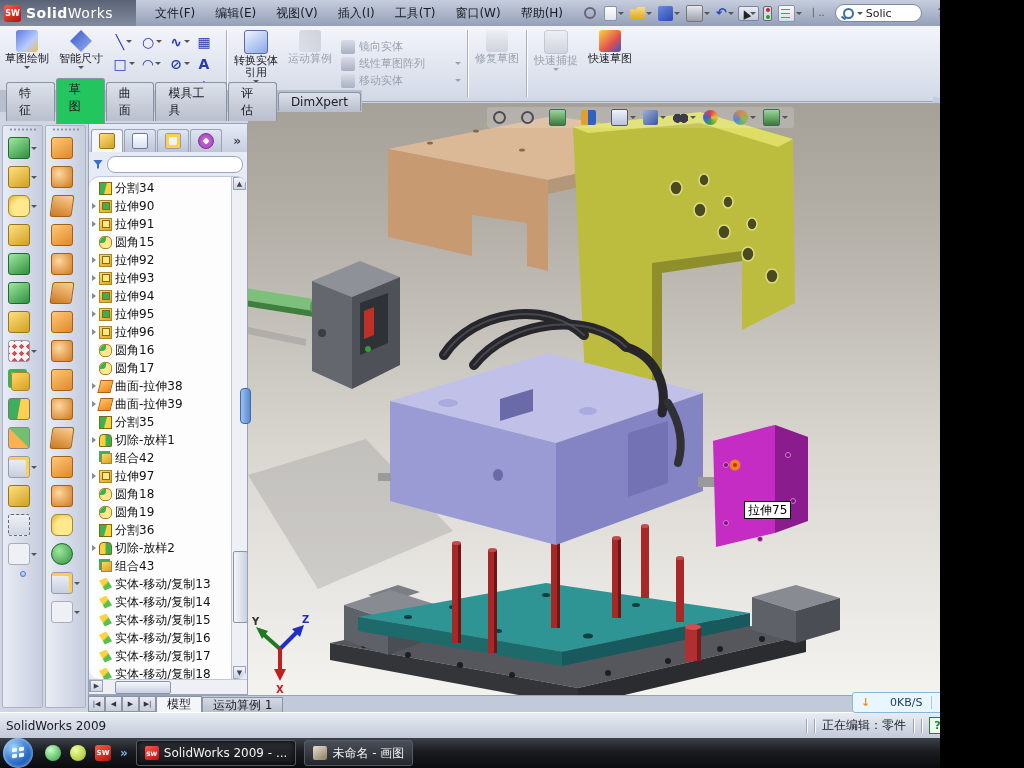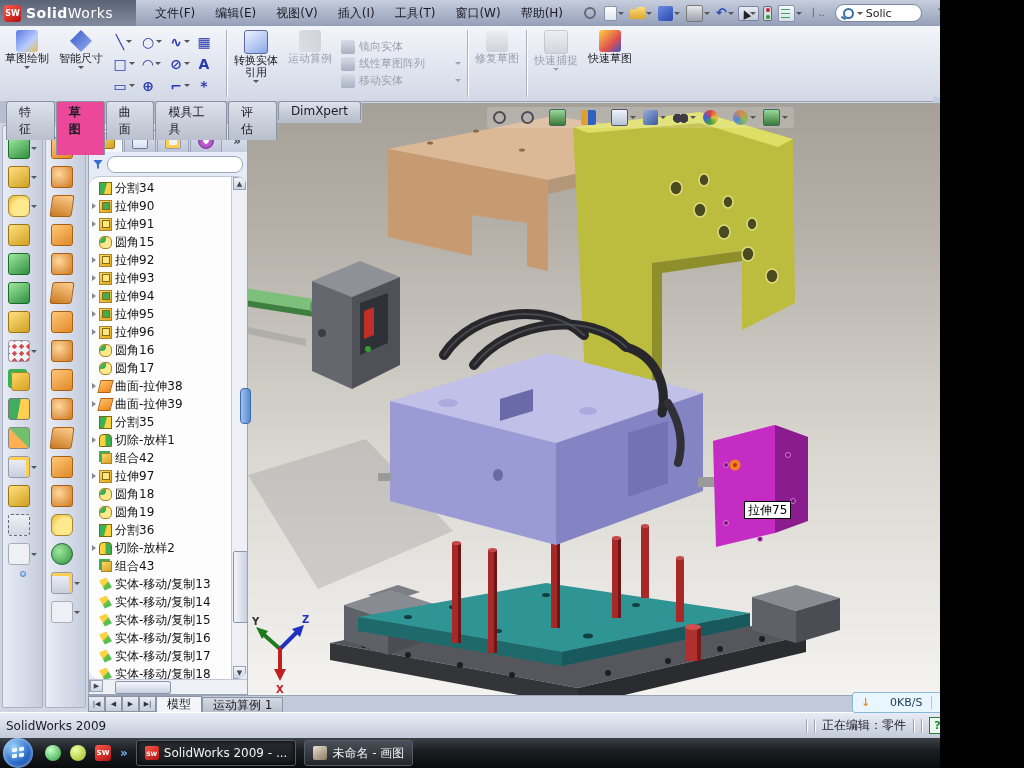--- a/index.html
+++ b/index.html
@@ -65,24 +65,24 @@
   .vr{width:1px;background:#aab0c2;box-shadow:1px 0 0 #fff;margin:4px 2px;}
   #entgrid{display:grid;grid-template-columns:repeat(4,28px);grid-auto-rows:22px;align-content:center;padding:0 2px;}
   .ent{display:flex;align-items:center;justify-content:center;gap:2px;color:#2838b0;font-size:14px;font-weight:bold;}
   #stack3{display:flex;flex-direction:column;justify-content:center;gap:2px;padding:0 4px;}
   .srow{display:flex;align-items:center;gap:4px;font-size:11px;width:120px;}
   .sico{width:14px;height:14px;border-radius:2px;background:linear-gradient(#d8dce8,#a8b0c2);flex:none;}
   .srow .dd{margin-left:auto;}
   #watermark{position:absolute;right:8px;top:18px;font-size:68px;font-style:italic;font-weight:bold;
     color:#c2cedf;letter-spacing:-6px;}
   
-  #tabstrip{position:absolute;left:0;top:101px;width:362px;height:22px;background:#b7becd;display:flex;align-items:flex-start;padding-left:6px;box-sizing:border-box;z-index:5;}
+  #tabstrip{position:absolute;left:0;top:90px;width:362px;height:22px;background:#b7becd;display:flex;align-items:center;padding-left:6px;box-sizing:border-box;z-index:5;}
   .rtab{padding:2px 12px;margin-right:1px;border:1px solid #8a92a5;border-bottom:none;border-radius:3px 3px 0 0;
     background:linear-gradient(#dde1ea,#b9bfcc);font-size:12px;}
-  .rtab.active{background:#ec4899;font-weight:bold;padding-bottom:17px;}
+  .rtab.active{background:#22c55e;font-weight:normal;padding-bottom:9px;}
   
   #lefttools{position:absolute;left:0;top:123px;width:88px;height:587px;background:#cfd5e3;display:flex;gap:2px;padding:2px;box-sizing:border-box;}
   .vtool{width:40px;background:linear-gradient(90deg,#e8ecf5,#c6cddd);border:1px solid #aab2c4;border-radius:2px;
     display:flex;flex-direction:column;align-items:center;padding-top:2px;gap:6px;}
   .grip{width:28px;height:3px;background-image:radial-gradient(circle,#8a93a8 1px,transparent 1.2px);background-size:4px 3px;}
   .lti{display:flex;align-items:center;gap:1px;}
   .tbi{width:20px;height:20px;border-radius:3px;}
   .cg{background:linear-gradient(145deg,#9fe89f,#2f8f3f);border:1px solid #1d6a2d;}
   .cy{background:linear-gradient(145deg,#ffe080,#d0a020);border:1px solid #9a7515;}
   .cf{background:radial-gradient(circle at 65% 65%,#ffe98c 50%,#e0b030);border-radius:6px;border:1px solid #a8862a;}

